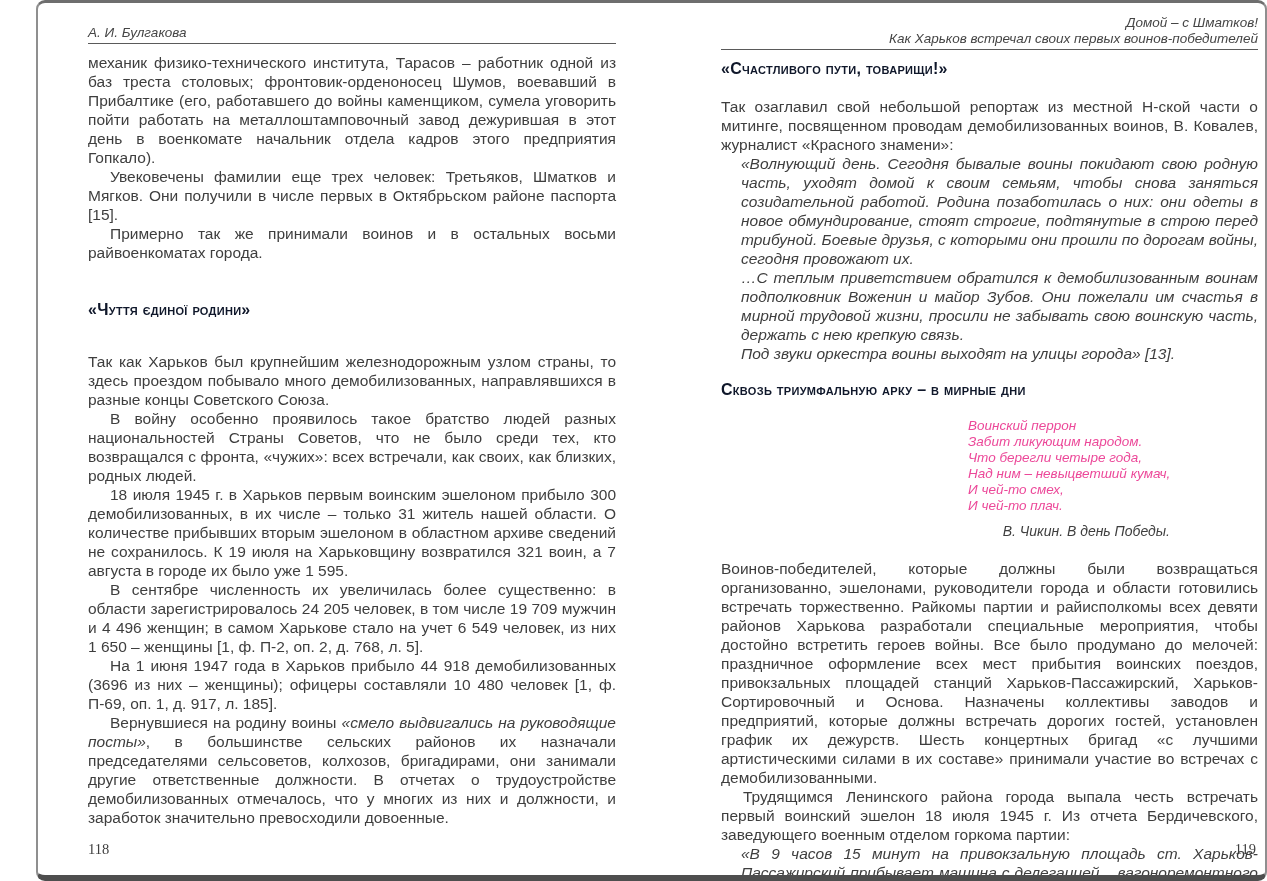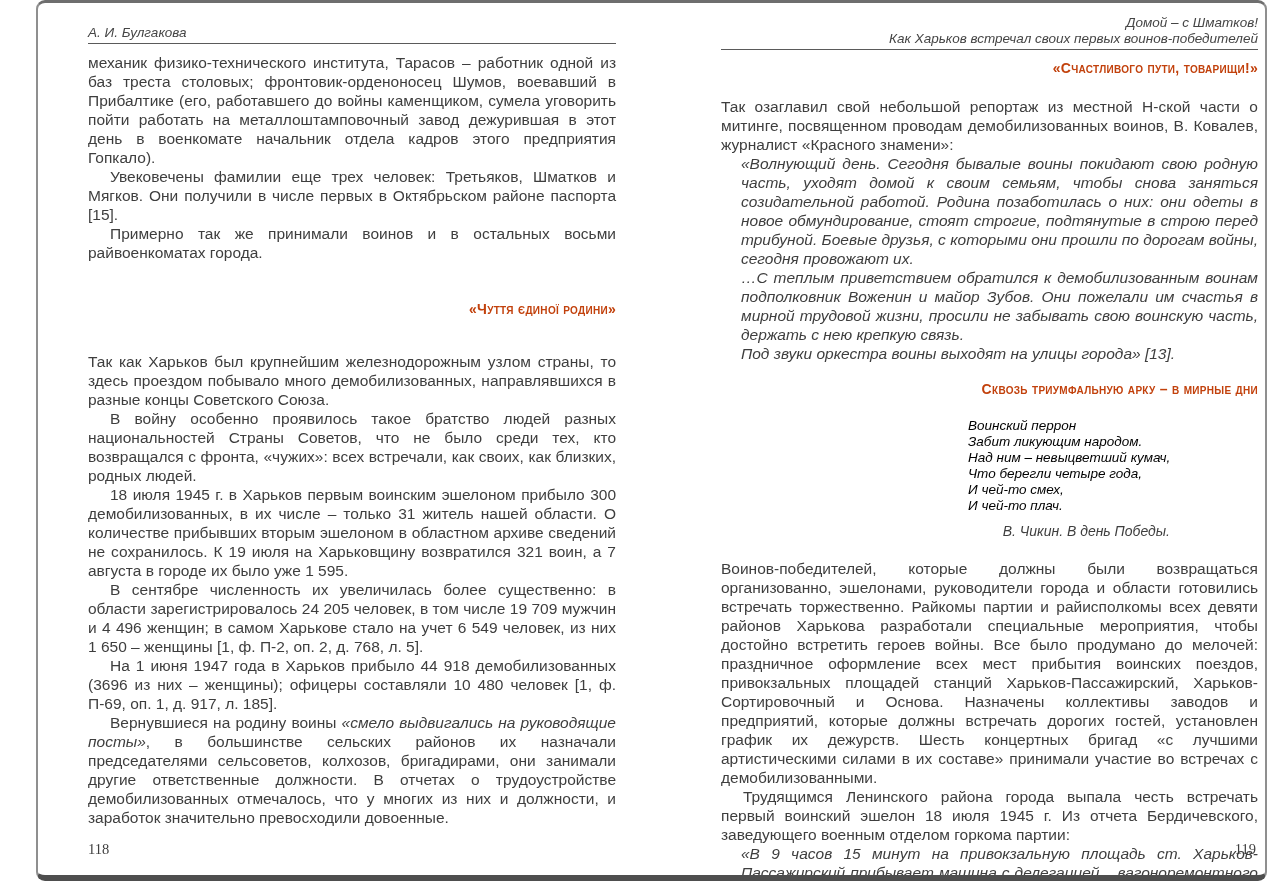--- a/index.html
+++ b/index.html
@@ -36,35 +36,35 @@
   .page-content {
     margin-top: 9px;
     font-size: 15.5px; line-height: 19px; color: #3e3e3e;
     text-align: justify;
   }
   .page-content p { margin: 0; }
   p.indent { text-indent: 22px; }
   .italic { font-style: italic; }
 
   .heading {
-    font-size: 14px; line-height: 19px; font-weight: bold;
+    font-size: 16px; line-height: 19px; font-weight: bold;
     font-variant: small-caps; letter-spacing: 0.3px;
-    color: #c2410c; margin: 0; text-align: right;
+    color: #0f172a; margin: 0; text-align: left;
   }
   .page-left  .heading { margin: 38px 0 33px 0; }
   .page-right .heading { margin: 17px 0 19px 0; }
   .page-right .heading:first-child { margin-top: 1px; }
 
   .quote {
     font-style: italic; margin-left: 20px !important;
   }
 
   .poem {
     font-style: italic; font-size: 13.5px; line-height: 16px;
-    margin-left: 247px; text-align: left; color: #000000;
+    margin-left: 247px; text-align: left; color: #ec4899;
   }
   .poem-attribution {
     font-style: italic; font-size: 14px; line-height: 16px;
     text-align: right; margin: 9px 88px 20px 0; color: #3e3e3e;
   }
 
   .page-number {
     position: absolute; top: 838px; font-size: 14.5px; color: #3e3e3e; font-family: Liberation Serif, serif;
   }
   .page-left  .page-number { left: 0; }
@@ -102,22 +102,22 @@
     <div class="page-content" id="right-content">
         <h2 class="heading">«Счастливого пути, товарищи!»</h2>
         <p class="body-paragraph">Так озаглавил свой небольшой репортаж из местной Н-ской части о митинге, посвященном проводам демобилизованных воинов, В. Ковалев, журналист «Красного знамени»:</p>
         <p class="quote">«Волнующий день. Сегодня бывалые воины покидают свою родную часть, уходят домой к своим семьям, чтобы снова заняться созидательной работой. Родина позаботилась о них: они одеты в новое обмундирование, стоят строгие, подтянутые в строю перед трибуной. Боевые друзья, с которыми они прошли по дорогам войны, сегодня провожают их.</p>
         <p class="quote">…С теплым приветствием обратился к демобилизованным воинам подполковник Воженин и майор Зубов. Они пожелали им счастья в мирной трудовой жизни, просили не забывать свою воинскую часть, держать с нею крепкую связь.</p>
         <p class="quote">Под звуки оркестра воины выходят на улицы города» [13].</p>
         <h2 class="heading">Сквозь триумфальную арку – в мирные дни</h2>
         <div class="poem">
           <div class="poem-line">Воинский перрон</div>
           <div class="poem-line">Забит ликующим народом.</div>
+          <div class="poem-line">Что берегли четыре года,</div>
           <div class="poem-line">Над ним – невыцветший кумач,</div>
-          <div class="poem-line">Что берегли четыре года,</div>
           <div class="poem-line">И чей-то смех,</div>
           <div class="poem-line">И чей-то плач.</div>
         </div>
         <div class="poem-attribution">В. Чикин. В день Победы.</div>
         <p class="body-paragraph">Воинов-победителей, которые должны были возвращаться организованно, эшелонами, руководители города и области готовились встречать торжественно. Райкомы партии и райисполкомы всех девяти районов Харькова разработали специальные мероприятия, чтобы достойно встретить героев войны. Все было продумано до мелочей: праздничное оформление всех мест прибытия воинских поездов, привокзальных площадей станций Харьков-Пассажирский, Харьков-Сортировочный и Основа. Назначены коллективы заводов и предприятий, которые должны встречать дорогих гостей, установлен график их дежурств. Шесть концертных бригад «с лучшими артистическими силами в их составе» принимали участие во встречах с демобилизованными.</p>
         <p class="body-paragraph indent">Трудящимся Ленинского района города выпала честь встречать первый воинский эшелон 18 июля 1945 г. Из отчета Бердичевского, заведующего военным отделом горкома партии:</p>
         <p class="quote">«В 9 часов 15 минут на привокзальную площадь ст. Харьков-Пассажирский прибывает машина с делегацией... вагоноремонтного завода, за ней – делегации Управления и различных служб ЮЖД: ОРСа, техшколы, паровозоремонтного завода, депо «Октябрь» – и других</p>
       </div>
     <div class="page-number">119</div>
   </div>

